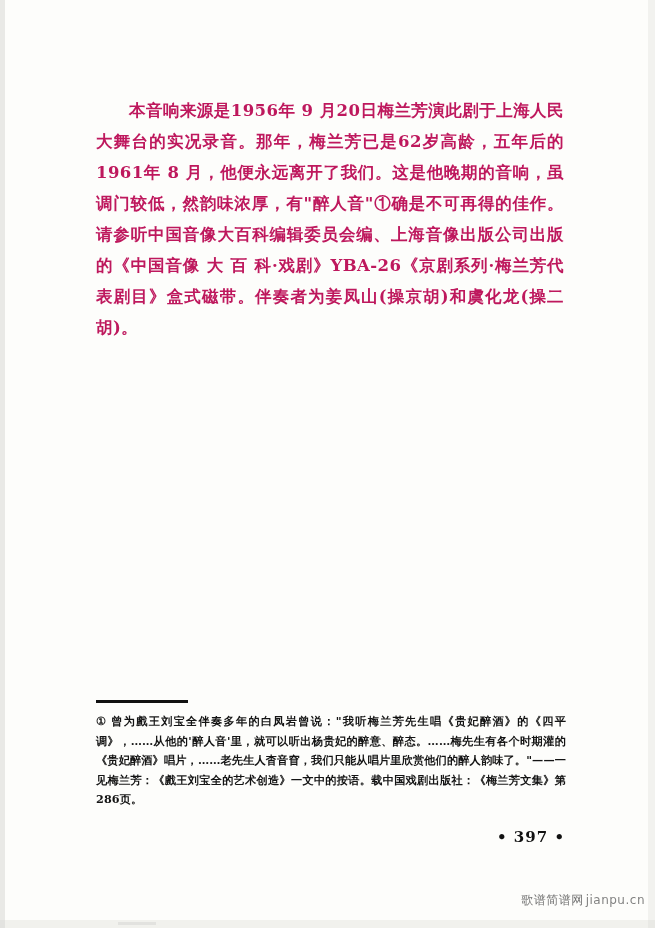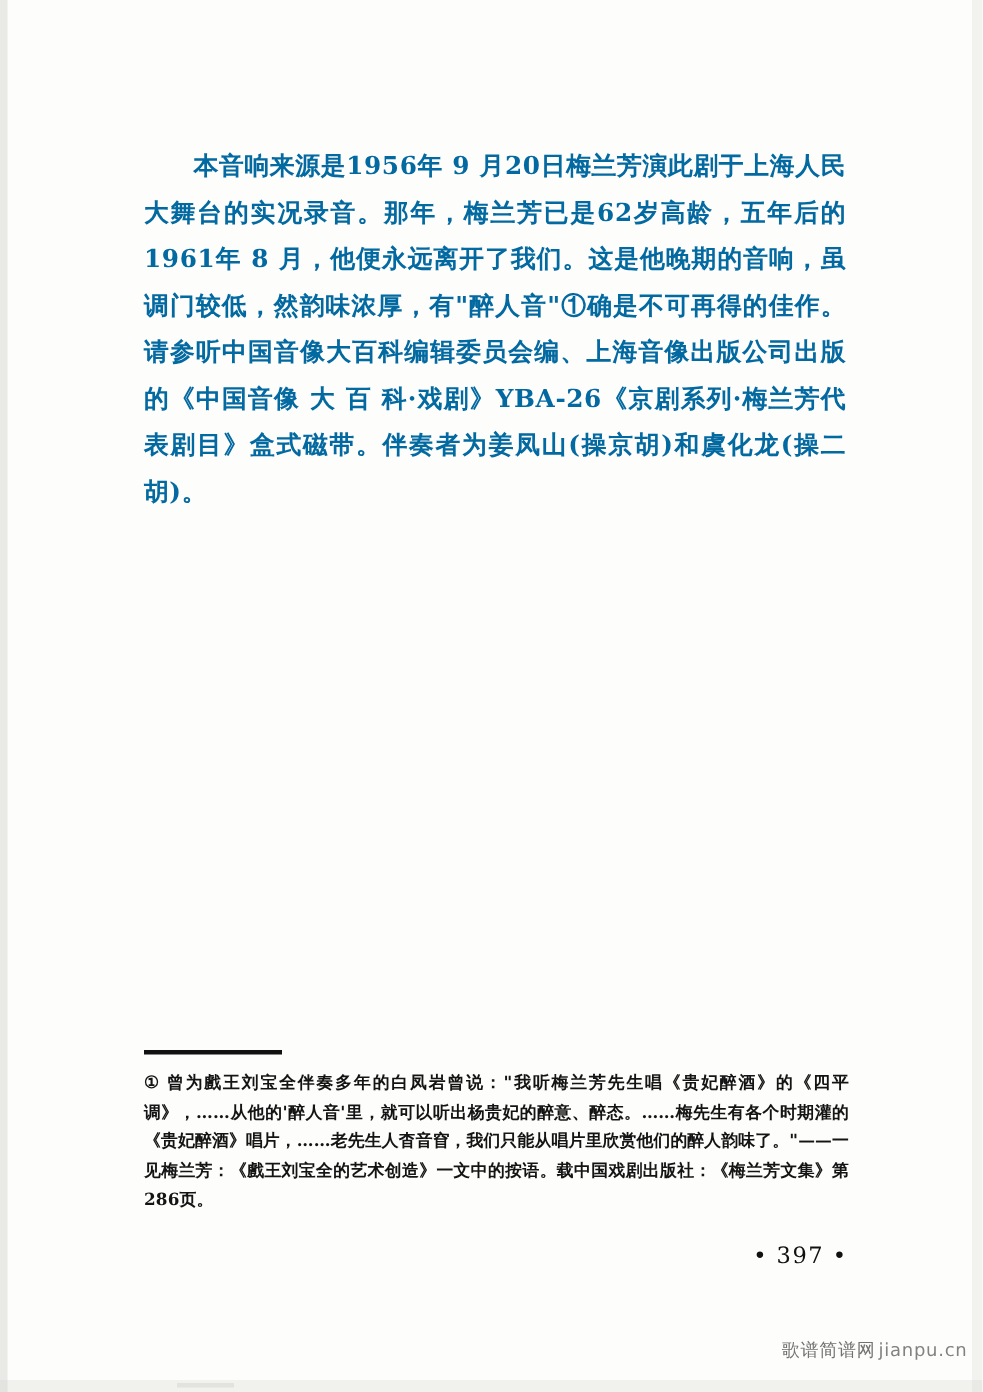--- a/index.html
+++ b/index.html
@@ -29,21 +29,21 @@
     top: 78px;
     width: 468px;
   }
 
   .body-paragraph {
     font-size: 16.5px;
     line-height: 31px;
     text-align: justify;
     text-justify: inter-ideograph;
     letter-spacing: 0.4px;
-    color: #0369a1;
+    color: #be185d;
     text-indent: 2em;
     font-family: "DejaVu Serif", serif;
     font-weight: 600;
   }
 
   .footnote-block {
     position: absolute;
     left: 96px;
     top: 700px;
     width: 470px;
@@ -70,21 +70,21 @@
   .footnote-marker {
     margin-right: 4px;
   }
 
   .page-number {
     position: absolute;
     right: 90px;
     top: 828px;
     font-size: 15px;
     font-family: "DejaVu Serif", serif;
-    font-weight: 400;
+    font-weight: 700;
     letter-spacing: 1px;
     color: #111111;
   }
 
   .watermark {
     position: absolute;
     right: 10px;
     bottom: 19px;
     font-size: 12px;
     color: #5a5a5a;

